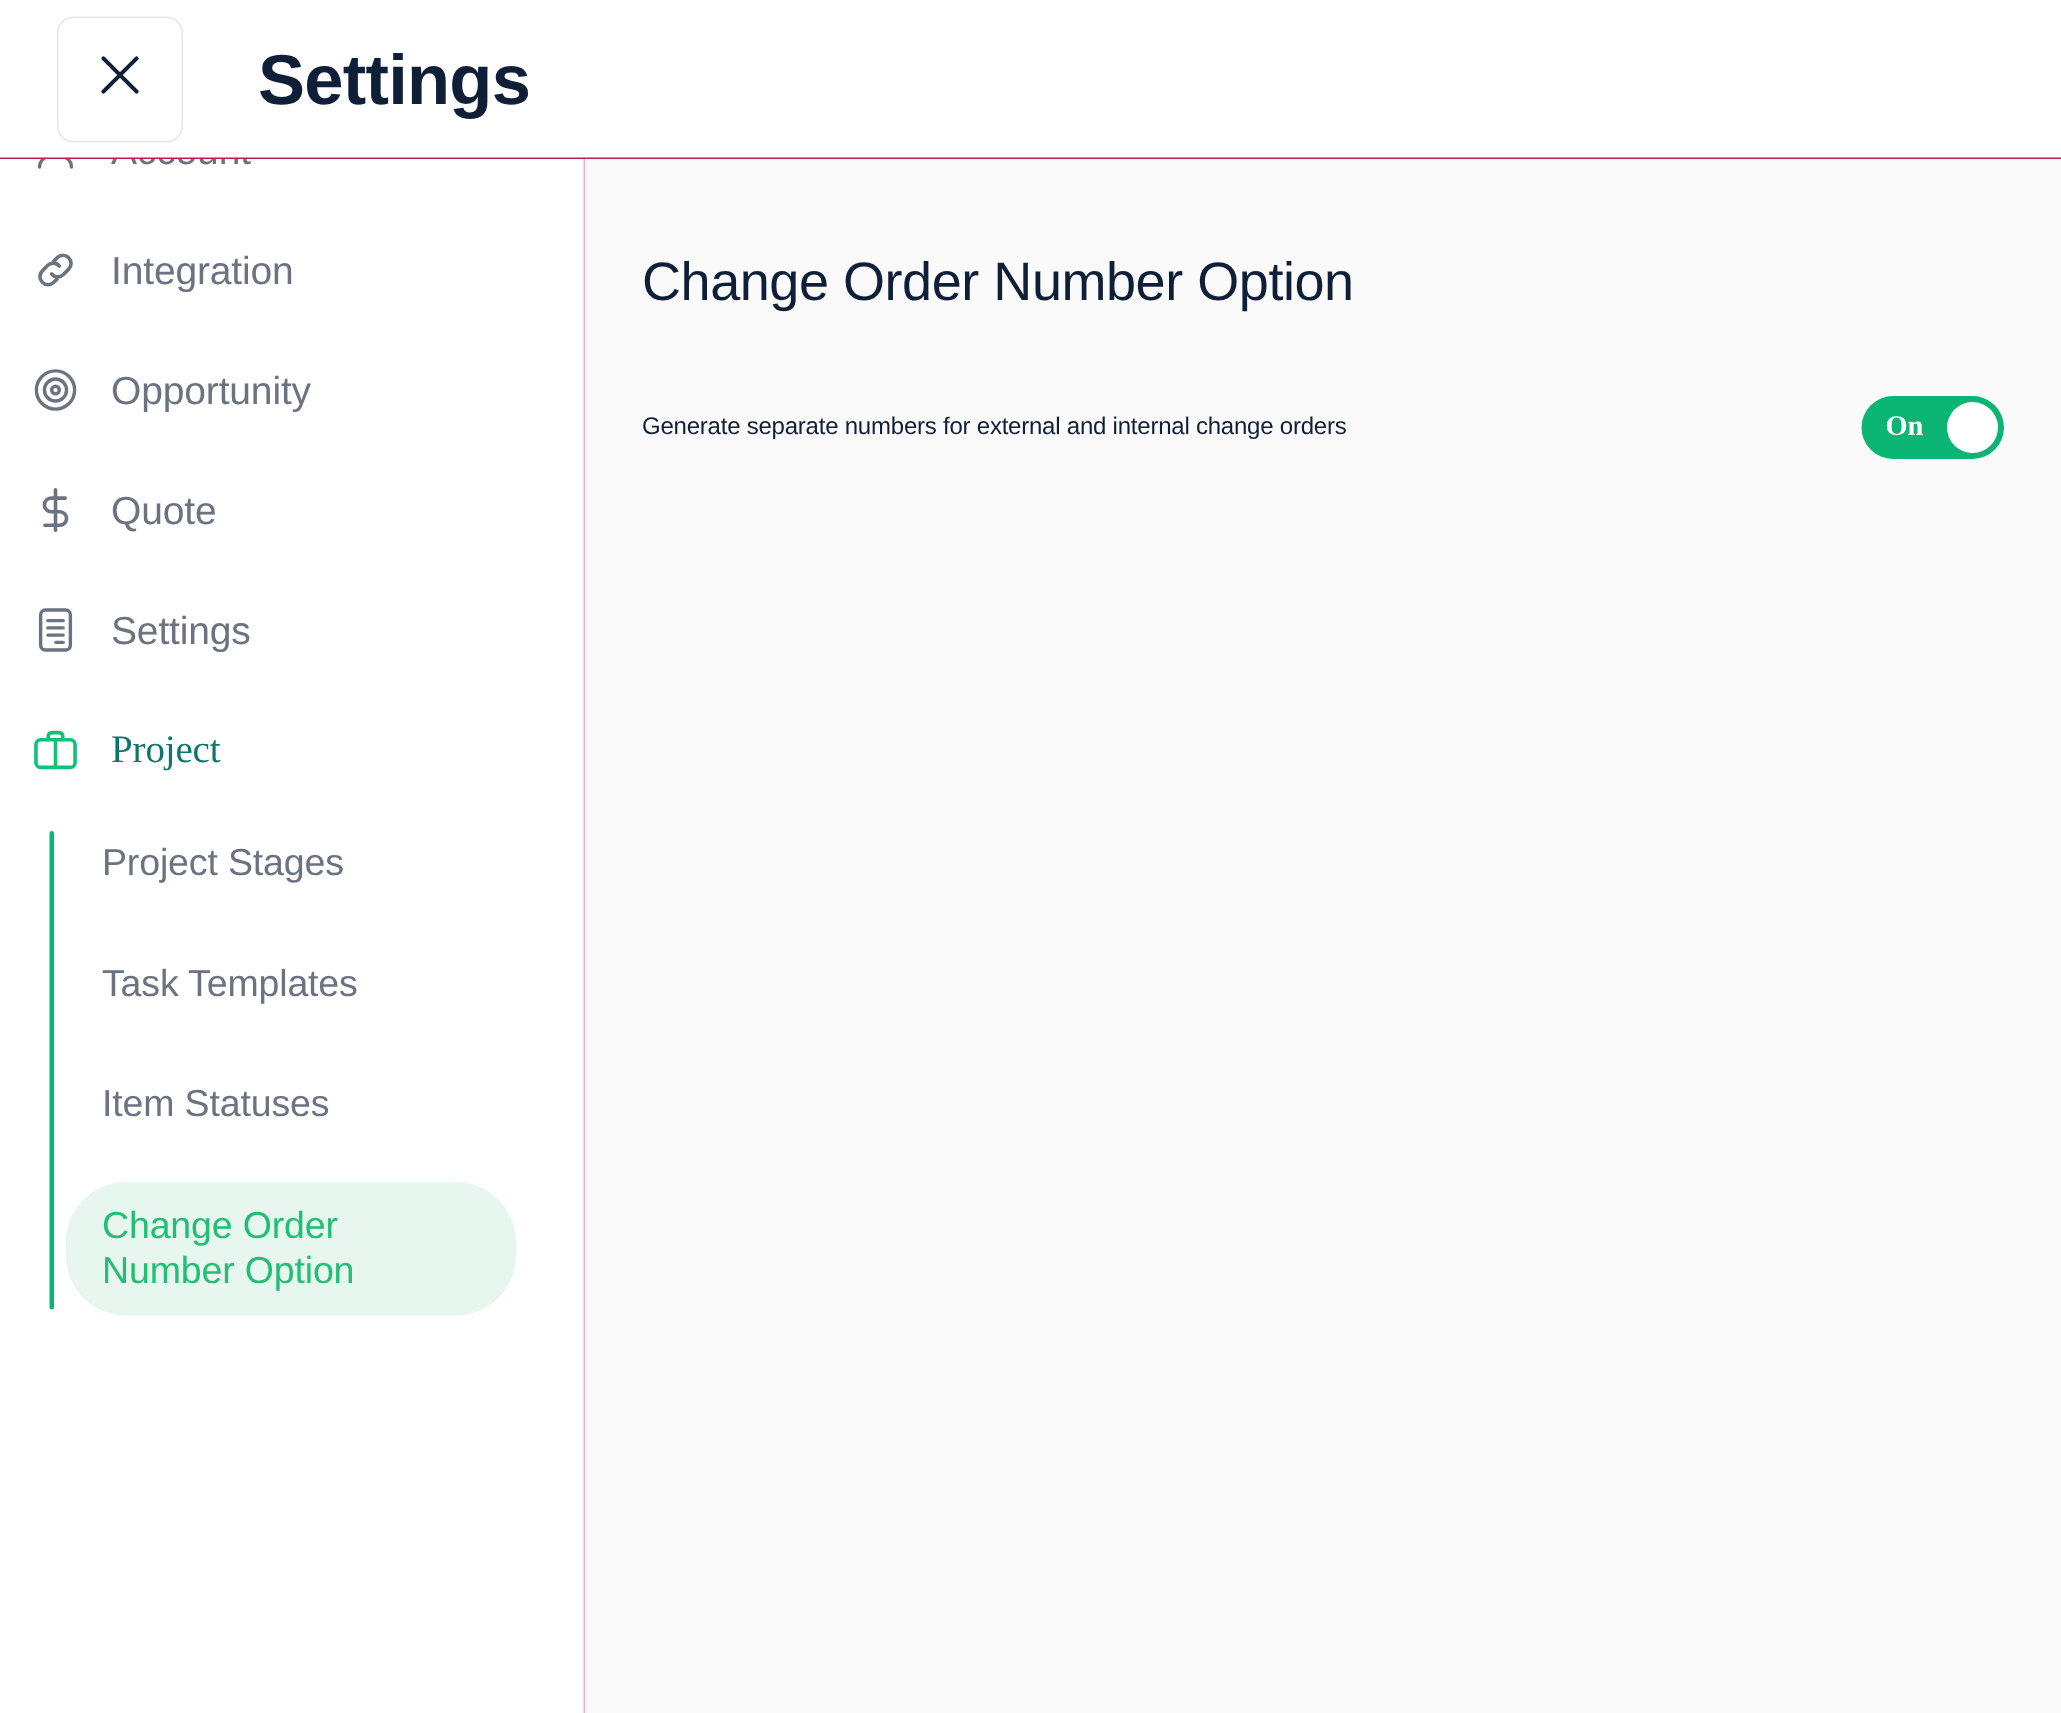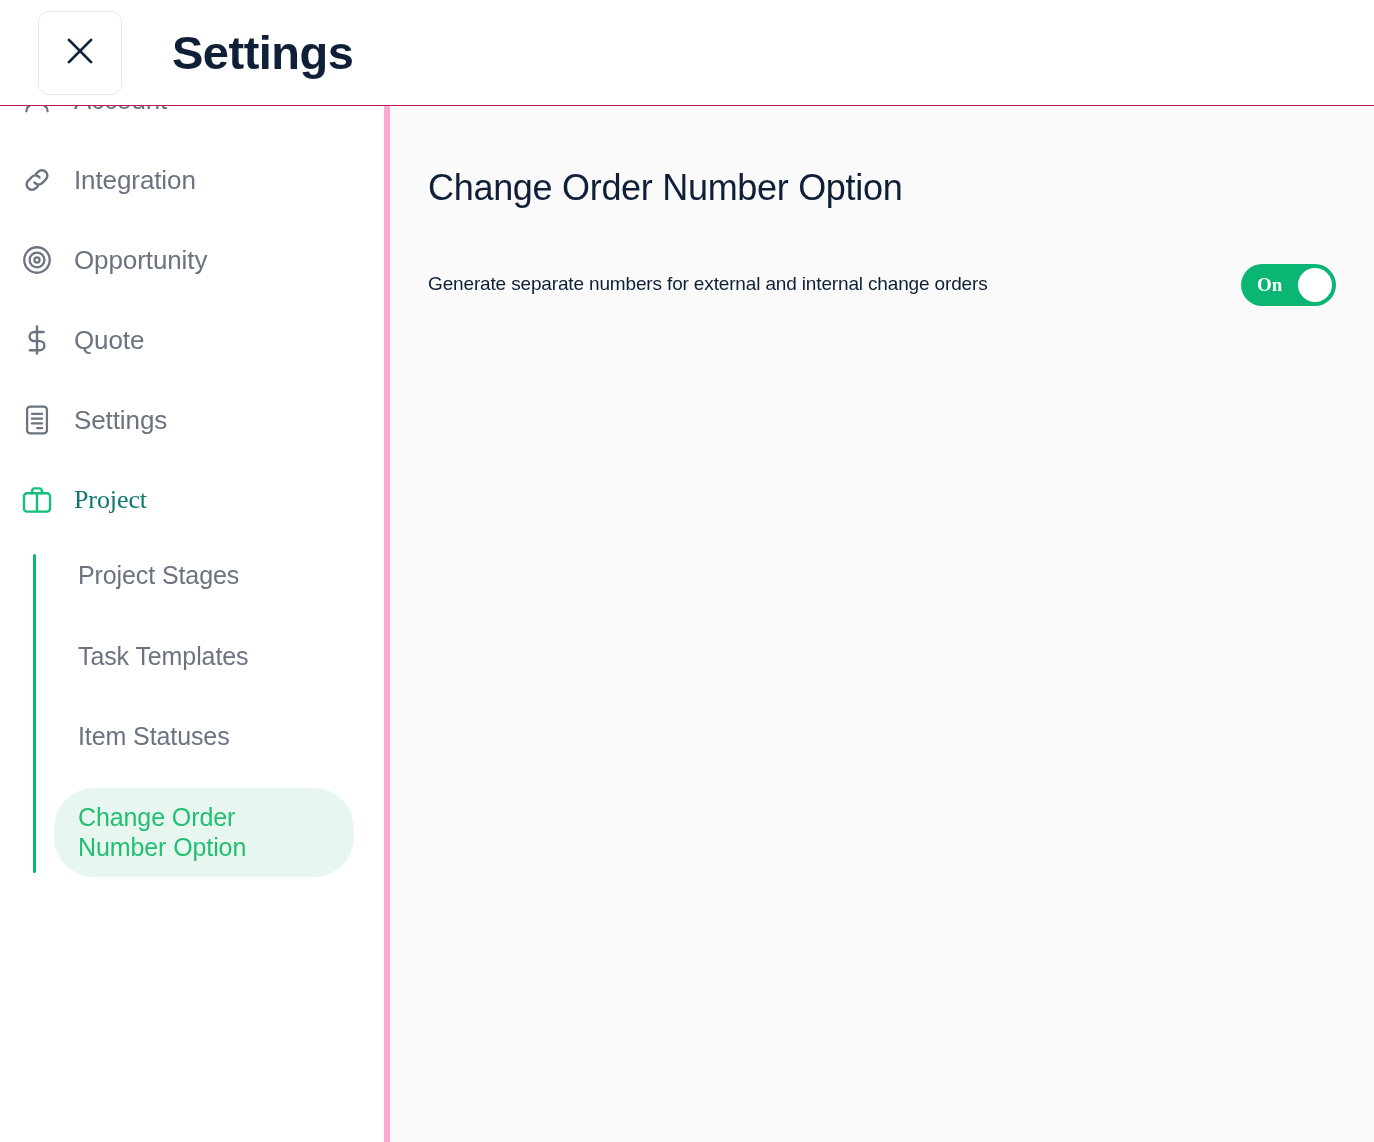--- a/index.html
+++ b/index.html
@@ -63,21 +63,21 @@
     display: flex;
     min-height: 0;
     position: relative;
   }
 
   
   .sidebar {
     width: 390px;
     min-width: 390px;
     background: #ffffff;
-    border-right: 6px solid #f9a8d4;
+    border-right: 1px solid #f9a8d4;
     position: relative;
     overflow: hidden;
   }
 
   .sidebar-scroll {
     position: absolute;
     top: -46px;            
     left: 0;
     right: 0;
     padding-bottom: 40px;
@@ -110,21 +110,21 @@
     letter-spacing: -0.1px;
   }
 
   .nav-item.active .nav-icon { color: #12c07a; }
   .nav-item.active .nav-label { color: #0f766e; font-family: Liberation Serif, serif; }
 
   
   .submenu {
     position: relative;
     margin-top: 6px;
-    padding-left: 36px;
+    padding-left: 26px;
   }
 
   .submenu-rail {
     position: absolute;
     left: 33px;
     top: 8px;
     bottom: 4px;
     width: 3px;
     background: #0bb573;
     border-radius: 2px;
@@ -165,21 +165,21 @@
   }
 
   .setting-row {
     margin-top: 56px;
     display: flex;
     align-items: center;
     max-width: 908px;
   }
 
   .setting-label {
-    font-size: 19px;
+    font-size: 16px;
     color: #0f1f38;
     letter-spacing: -0.15px;
     line-height: 1.2;
     flex: 1 1 auto;
   }
 
   .toggle {
     flex: 0 0 auto;
     width: 95px;
     height: 42px;

